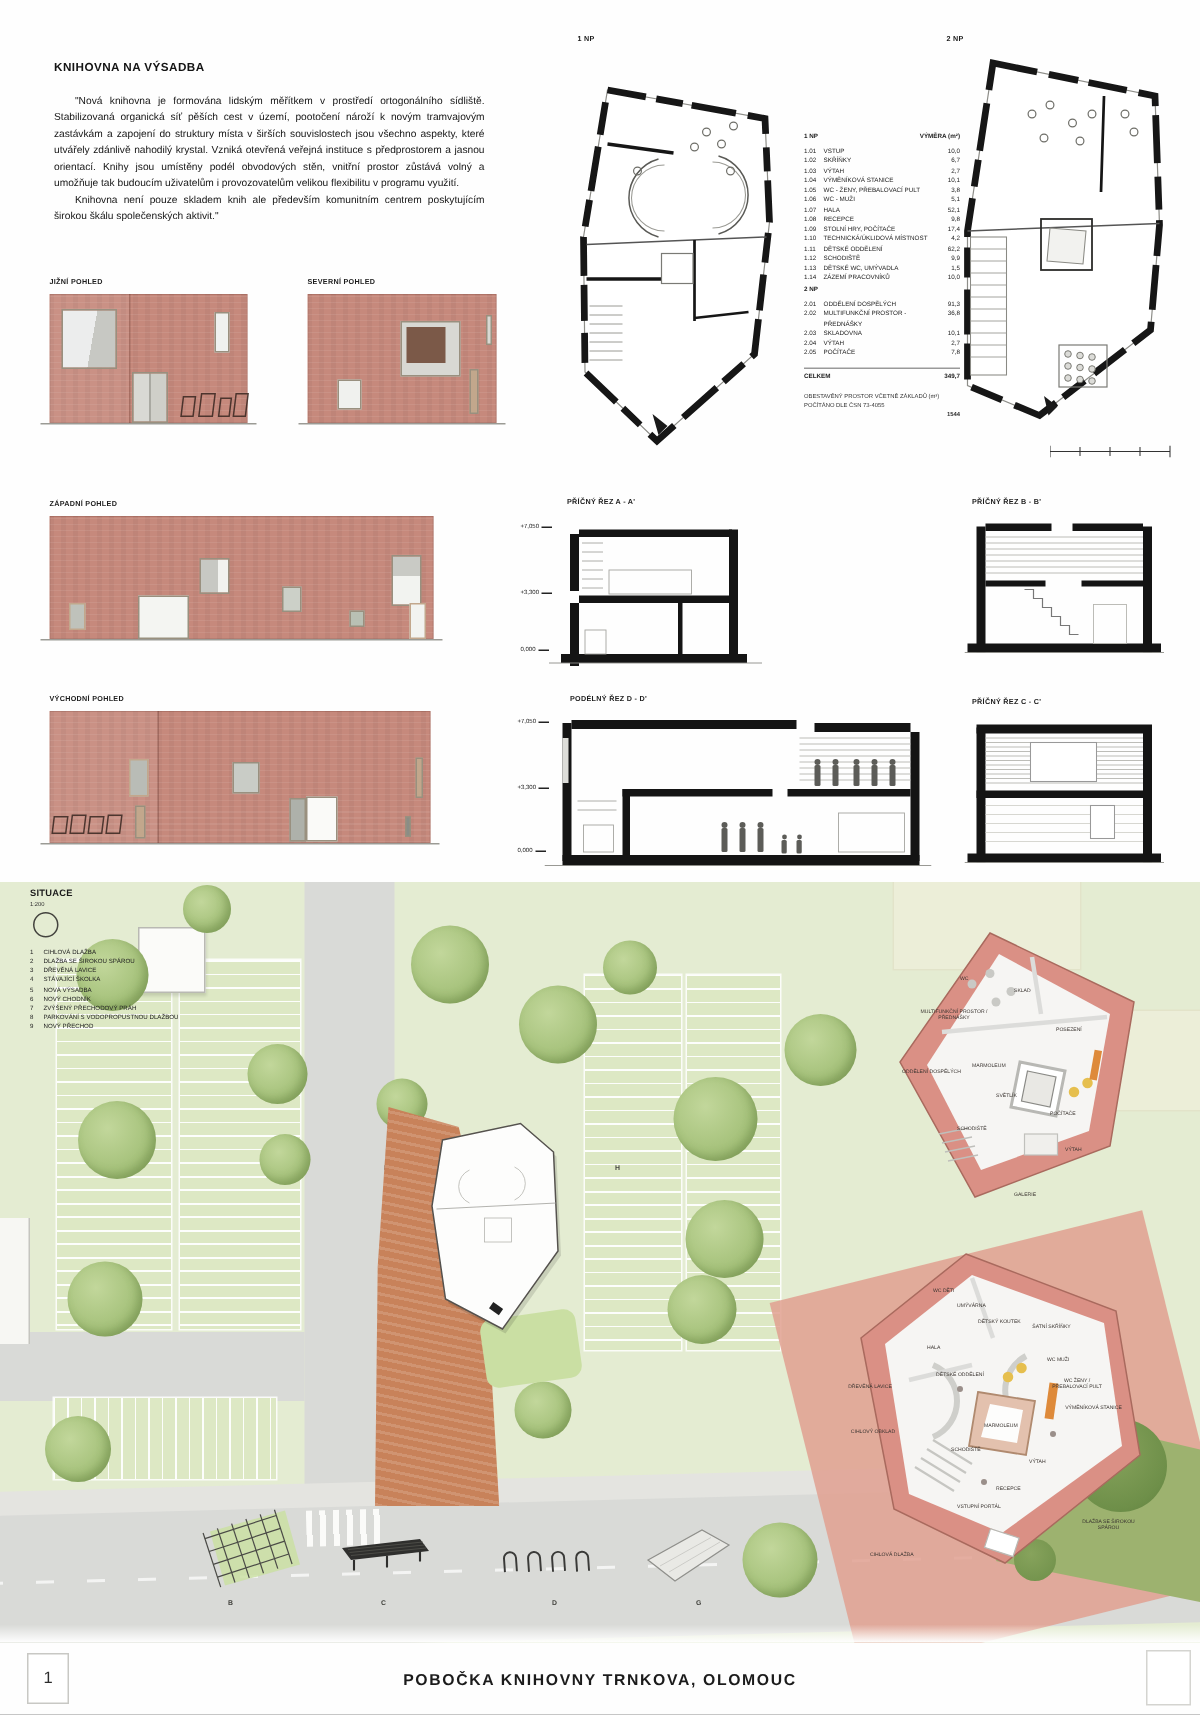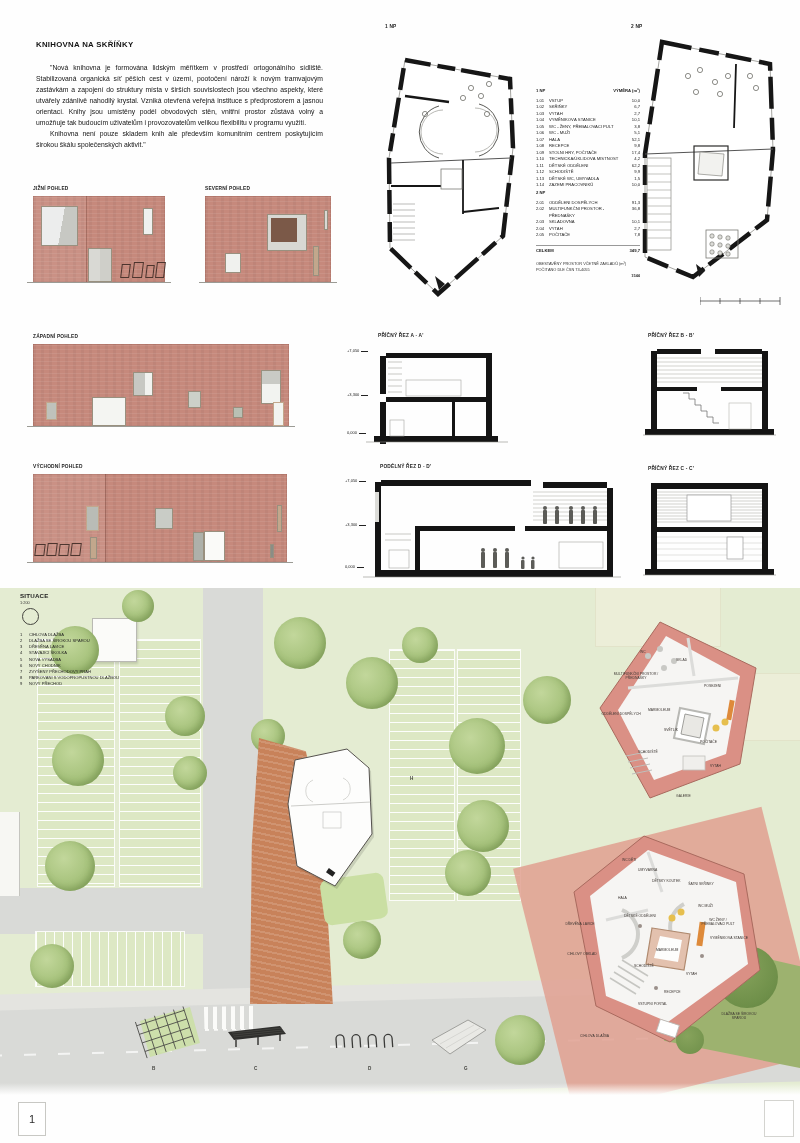--- a/index.html
+++ b/index.html
@@ -52,21 +52,21 @@
 .pagebox{left:18px;top:1102px;width:28px;height:34px;border:1px solid #c8c8c4;background:#fff;display:flex;align-items:center;justify-content:center;font-size:11px;color:#2d2d2d}
 .ftitle{left:0;top:1114px;width:800px;text-align:center;font-size:10.5px;font-weight:700;letter-spacing:1.1px;color:#1b1b1b}
 .rbox{left:764px;top:1100px;width:30px;height:37px;border:1px solid #d4d4d0;background:#fff}
 </style>
 </head>
 <body>
 
 <div class="page">
 
   <div class="abs intro">
-    <h1>KNIHOVNA NA SKŘÍŇKY</h1>
+    <h1>KNIHOVNA NA VÝSADBA</h1>
     <p>"Nová knihovna je formována lidským měřítkem v prostředí ortogonálního sídliště. Stabilizovaná organická síť pěších cest v území, pootočení nároží k novým tramvajovým zastávkám a zapojení do struktury místa v širších souvislostech jsou všechno aspekty, které utvářely zdánlivě nahodilý krystal. Vzniká otevřená veřejná instituce s předprostorem a jasnou orientací. Knihy jsou umístěny podél obvodových stěn, vnitřní prostor zůstává volný a umožňuje tak budoucím uživatelům i provozovatelům velikou flexibilitu v programu využití.</p>
     <p>Knihovna není pouze skladem knih ale především komunitním centrem poskytujícím širokou škálu společenských aktivit."</p>
   </div>
 
   <div class="abs lbl" style="left:385px;top:24px">1 NP</div>
   <svg class="abs" style="left:383px;top:36px" width="150" height="266" viewBox="0 0 150 266">
     <polygon points="22,24 127,43 130,112 120,200 55,258 7,212 6,122" fill="#ffffff" stroke="#8d8d88" stroke-width="0.8"></polygon>
     <polygon points="22,24 127,43 130,112 120,200 55,258 7,212 6,122" fill="none" stroke="#161616" stroke-width="4.5" stroke-dasharray="26 7 18 6 30 8 22 9 16 6 28 7 20 8 24 6"></polygon>
     <line x1="22" y1="60" x2="66" y2="66" stroke="#161616" stroke-width="2.4"></line>
     <line x1="8" y1="127" x2="128" y2="122" stroke="#555" stroke-width="1"></line>
@@ -733,15 +733,16 @@
     </svg>
     <div class="tinyletter" style="left:152px;top:478px">B</div>
     <div class="tinyletter" style="left:254px;top:478px">C</div>
     <div class="tinyletter" style="left:368px;top:478px">D</div>
     <div class="tinyletter" style="left:464px;top:478px">G</div>
   </div>
 
   <div class="abs pagebox">
       <span>1</span>
     </div>
+  <div class="abs ftitle">POBOČKA KNIHOVNY TRNKOVA, OLOMOUC</div>
   <div class="abs rbox"></div>
 
 </div>
 
 </body></html>

